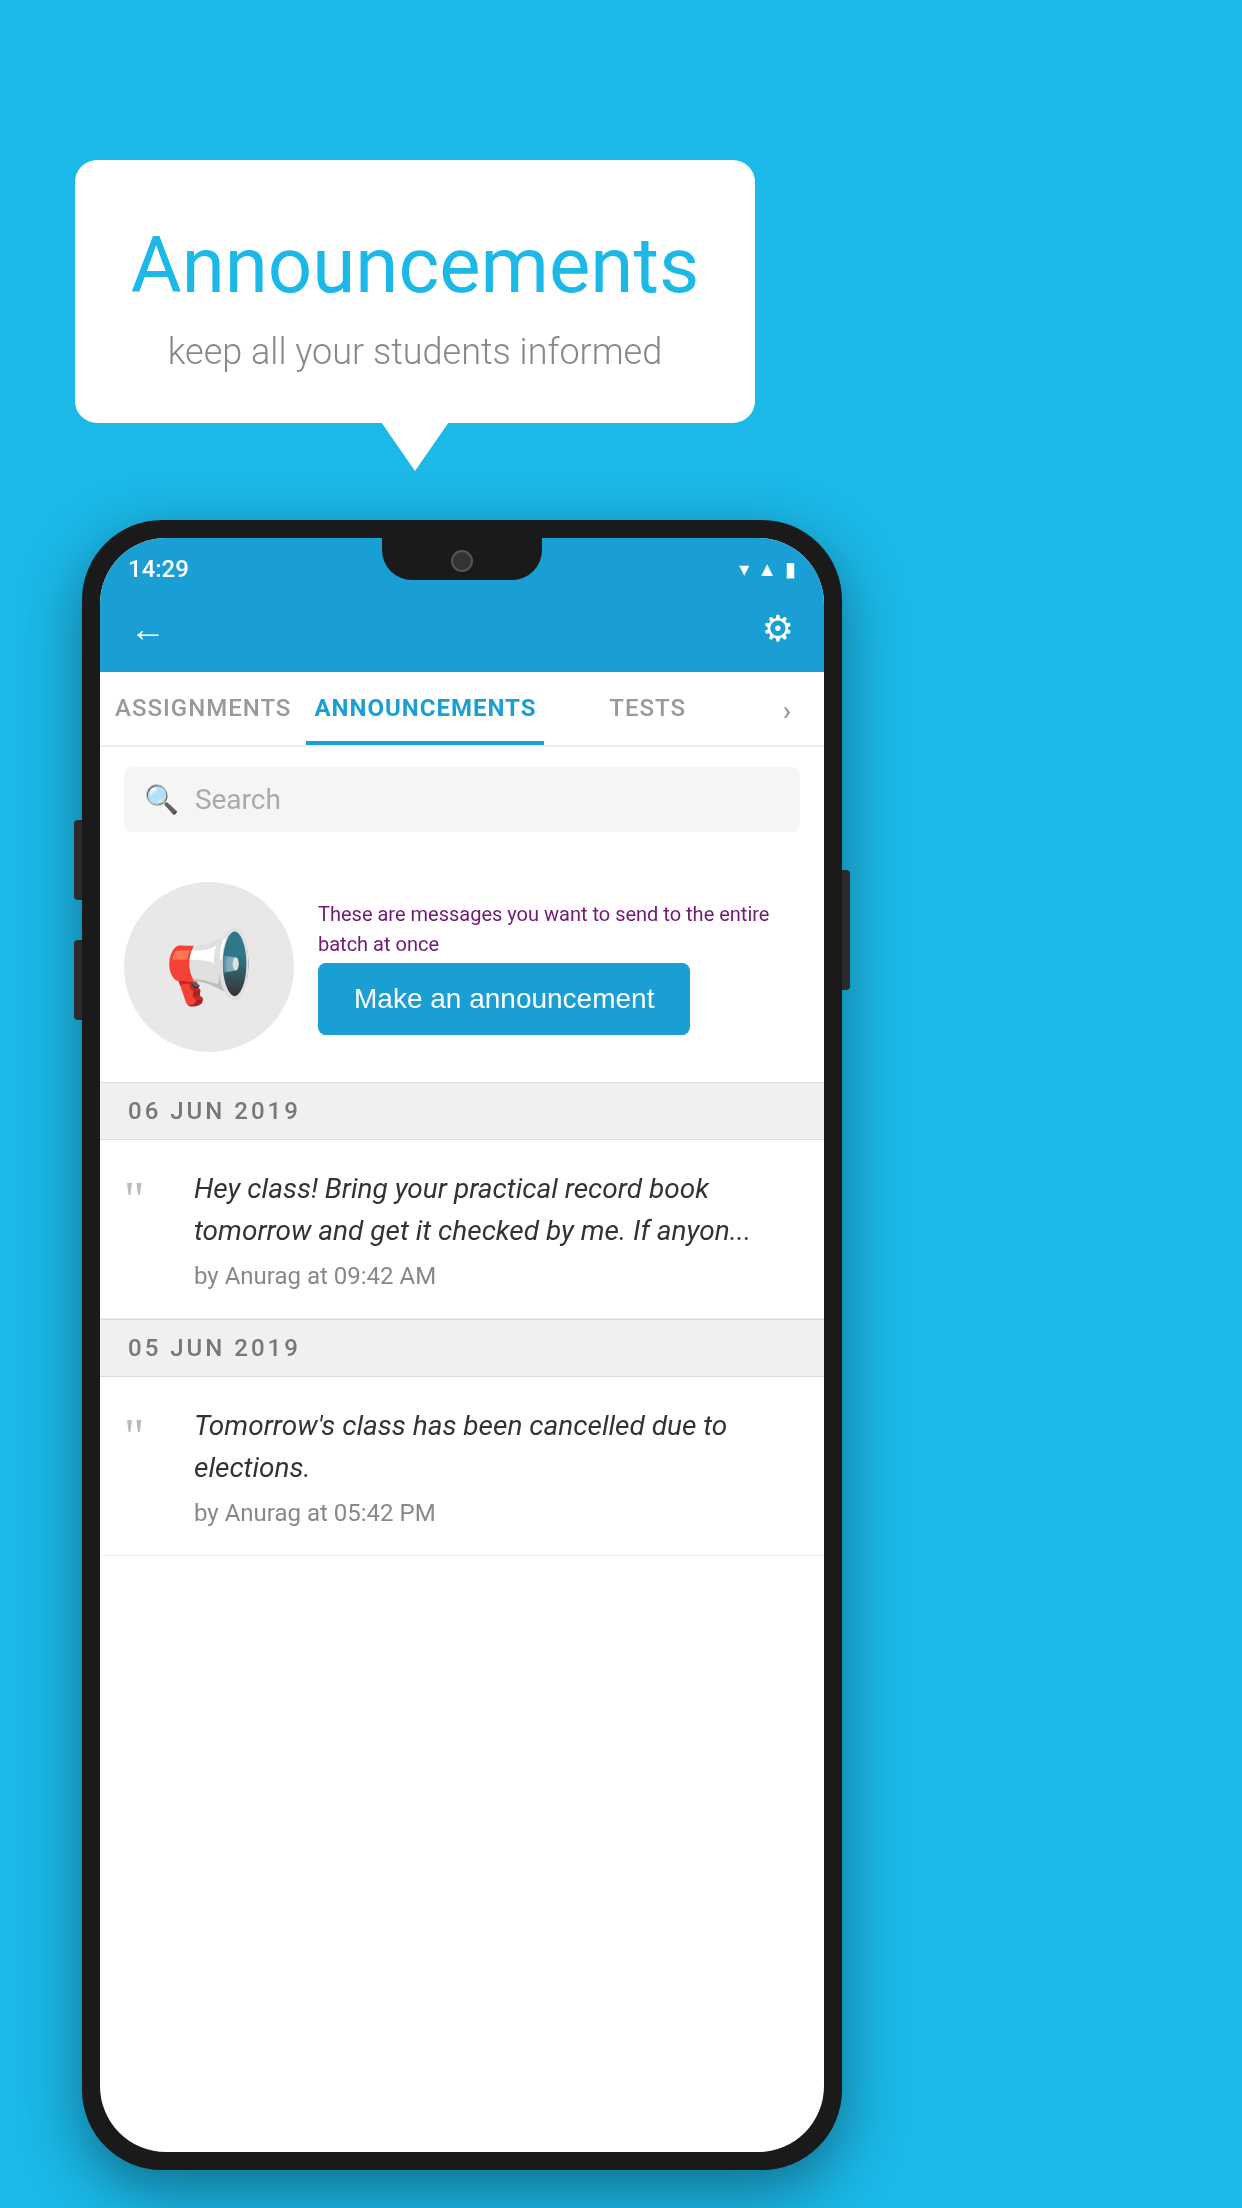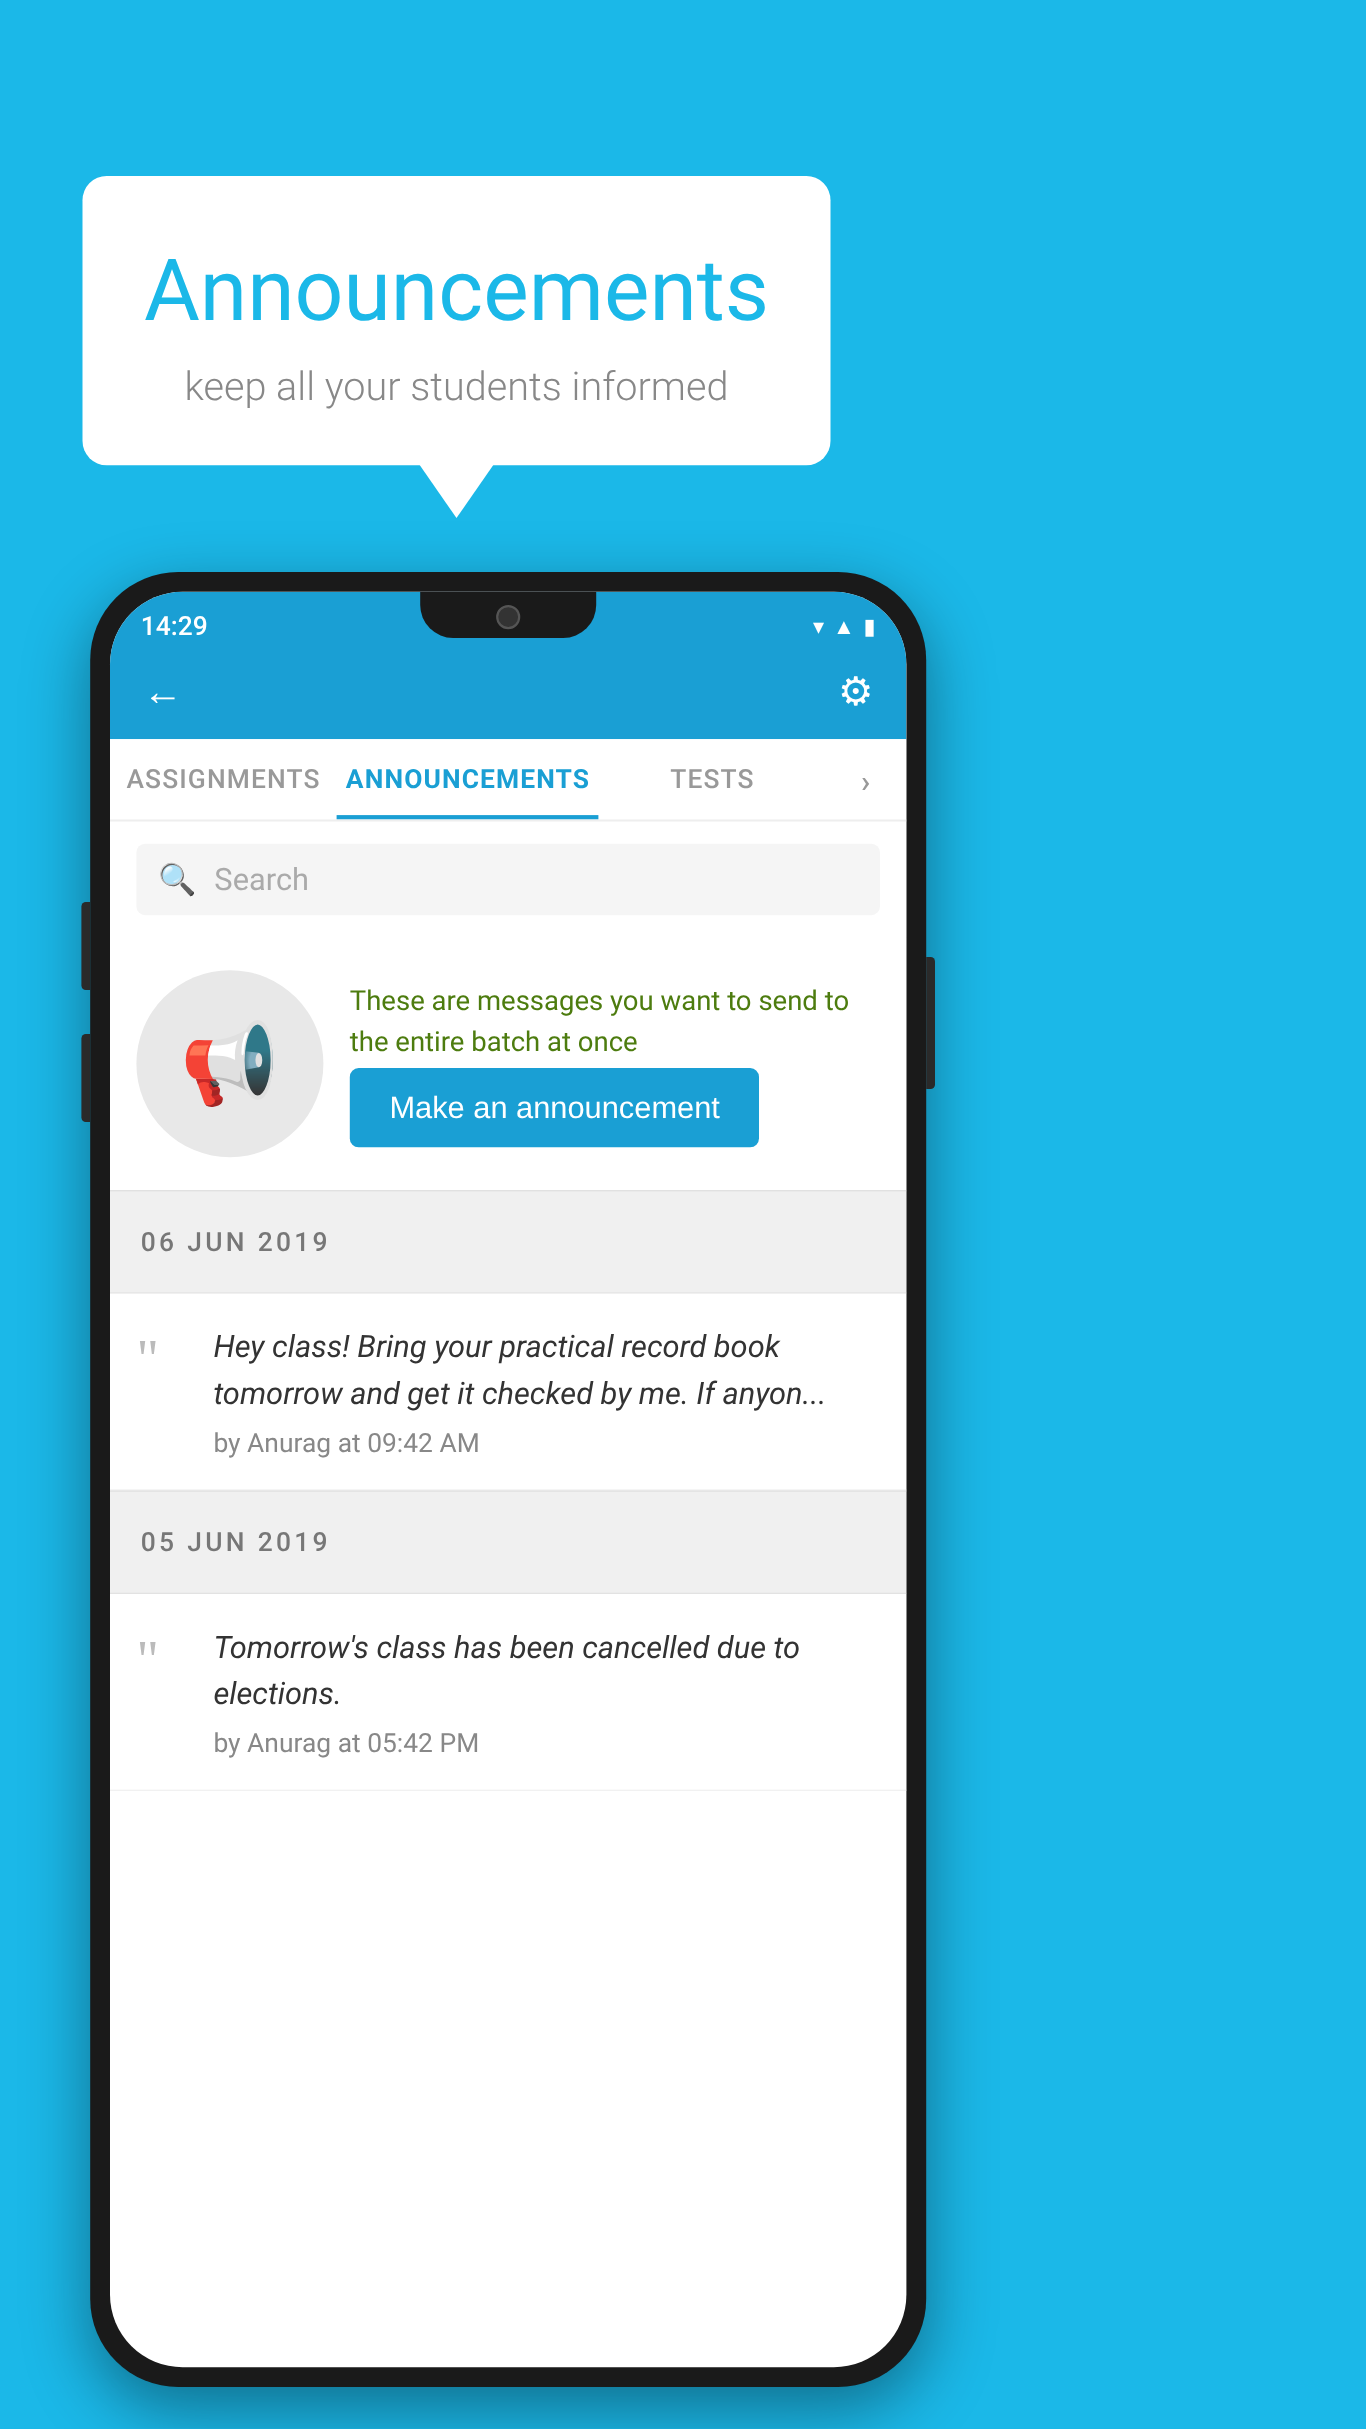--- a/index.html
+++ b/index.html
@@ -261,41 +261,41 @@
       flex-shrink: 0;
     }
     .promo-icon {
       font-size: 72px;
       color: #5a7a8a;
     }
     .promo-right {
       flex: 1;
     }
     .promo-description {
-      font-size: 25px;
-      color: #4d7c0f;
+      font-size: 20px;
+      color: #701a75;
       margin-bottom: 4px;
       line-height: 1.5;
     }
     .promo-button {
       background: #1a9fd4;
       color: white;
       border: none;
       border-radius: 8px;
       padding: 20px 36px;
       font-size: 28px;
       font-weight: 500;
       cursor: pointer;
       display: inline-block;
     }
 
     
     .date-separator {
       background: #f0f0f0;
-      padding: 32px 28px;
+      padding: 14px 28px;
       font-size: 24px;
       color: #777;
       letter-spacing: 3px;
       font-weight: 500;
       border-top: 1px solid #ddd;
       border-bottom: 1px solid #ddd;
     }
 
     
     .announcement-item {

